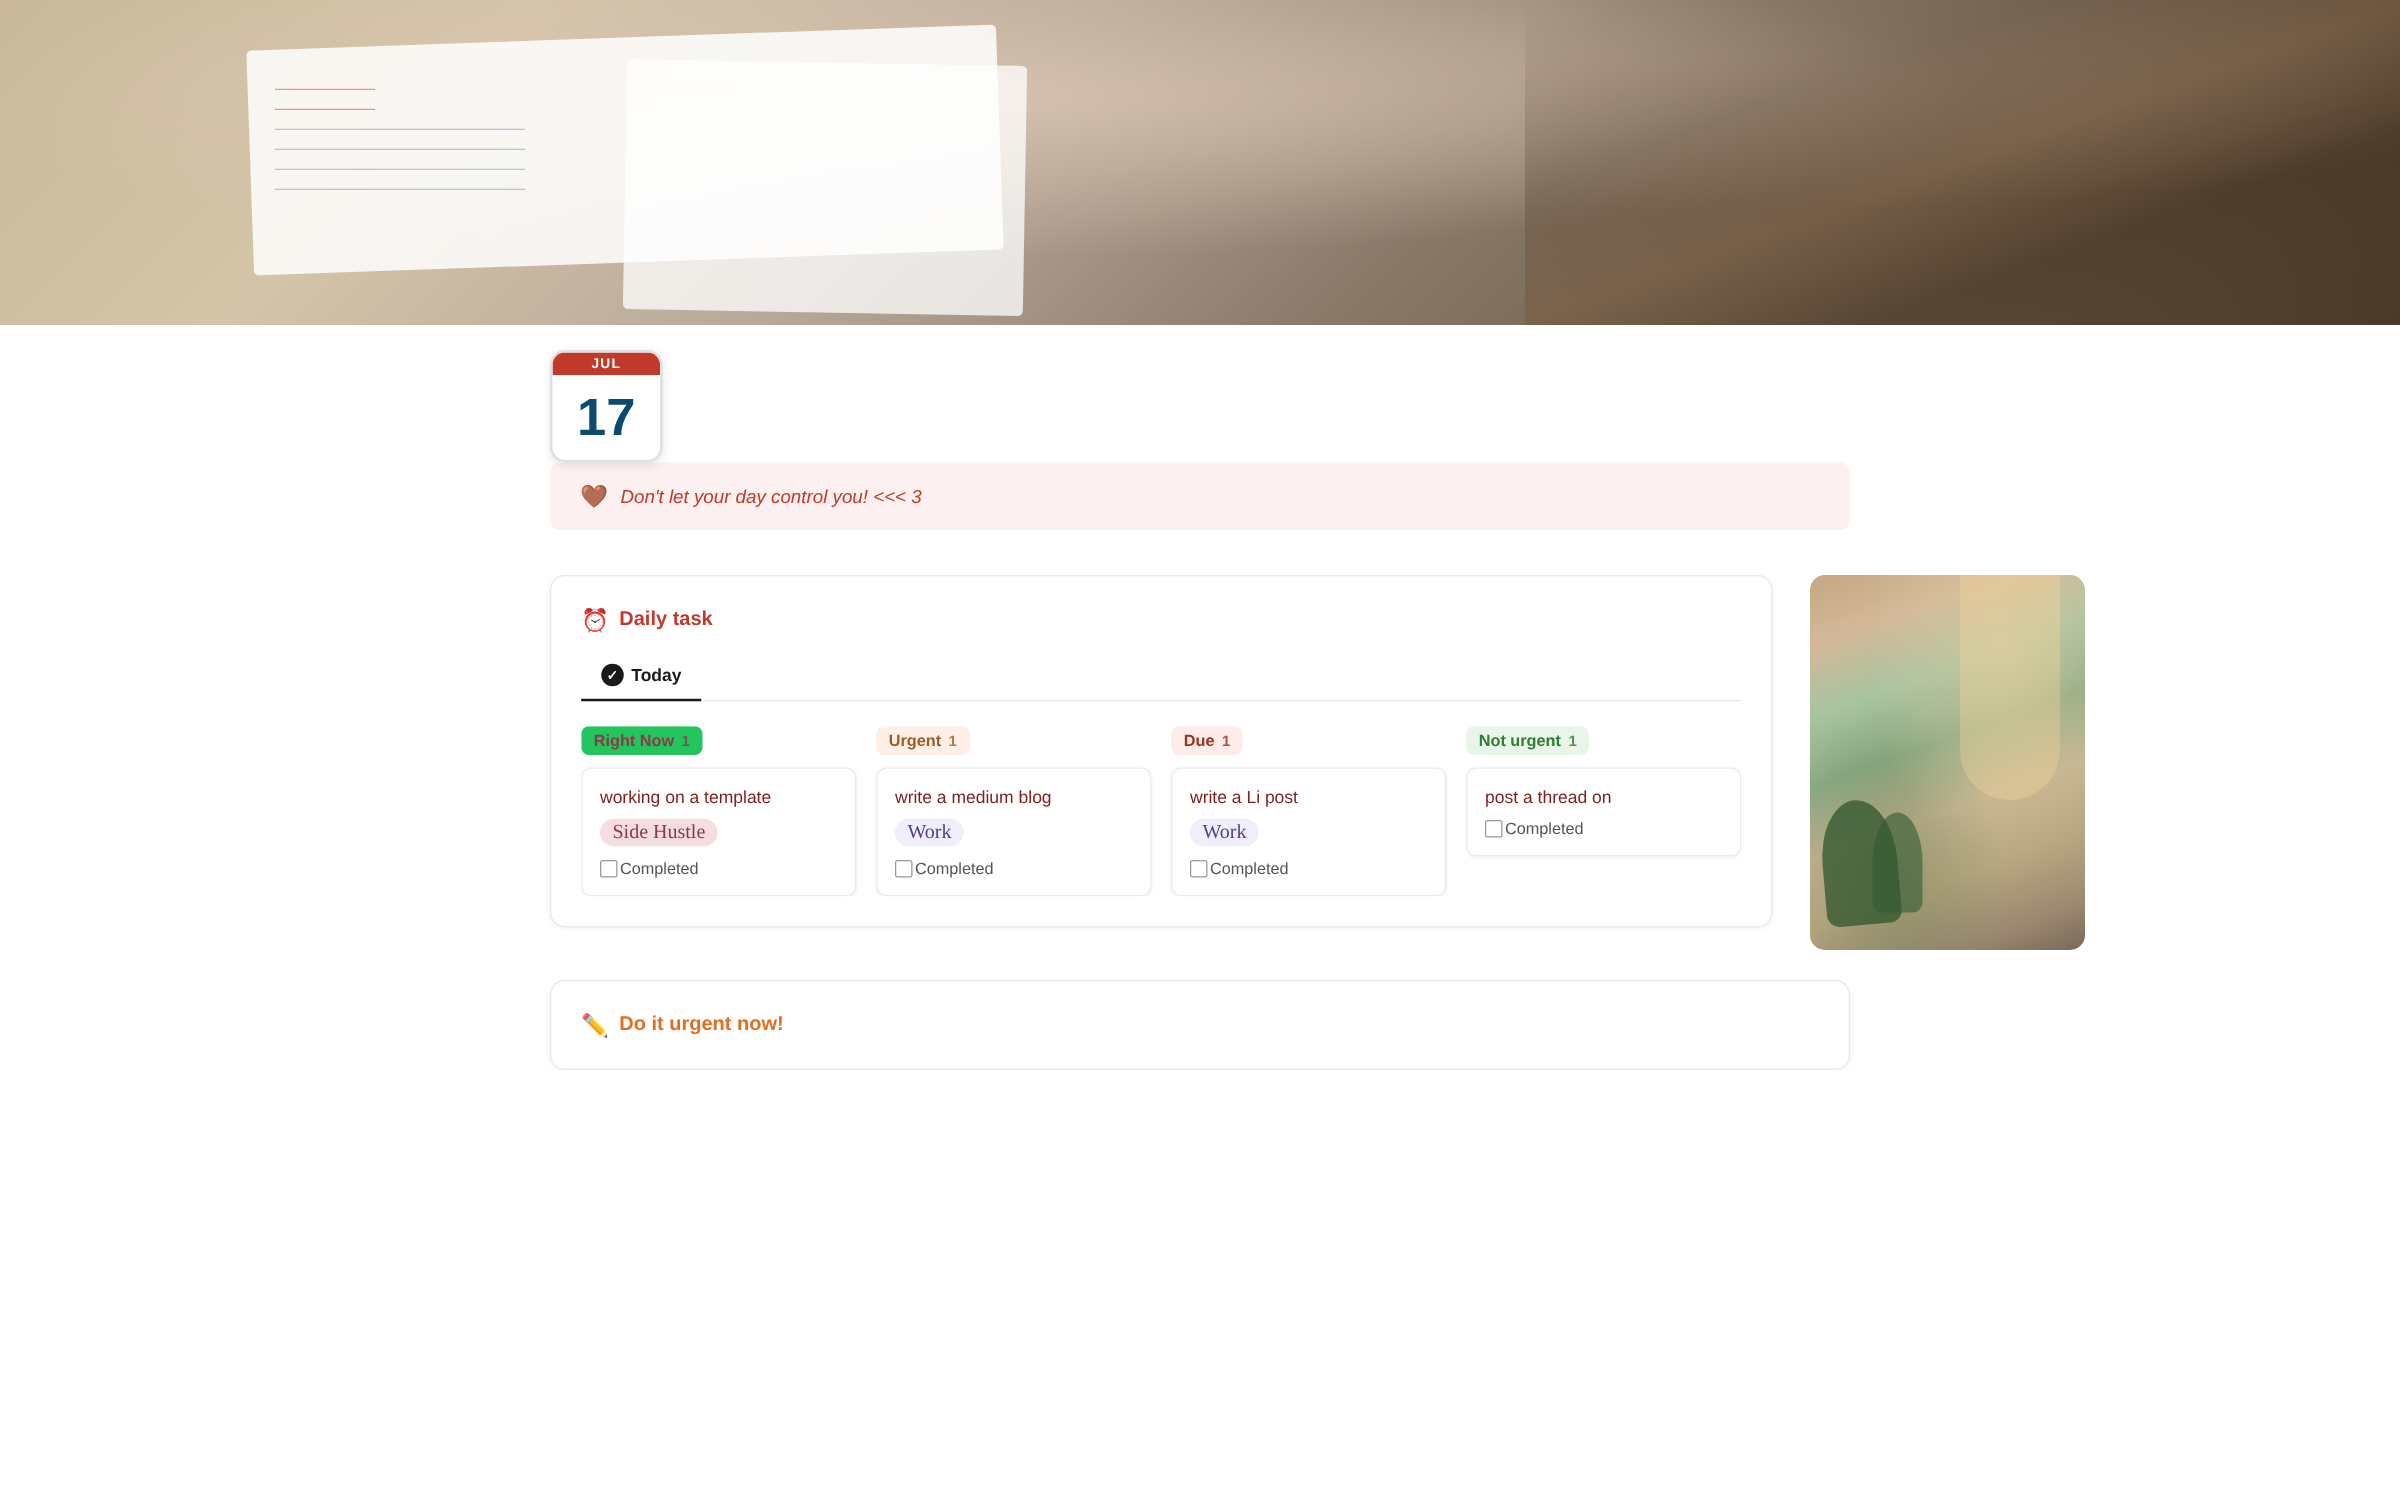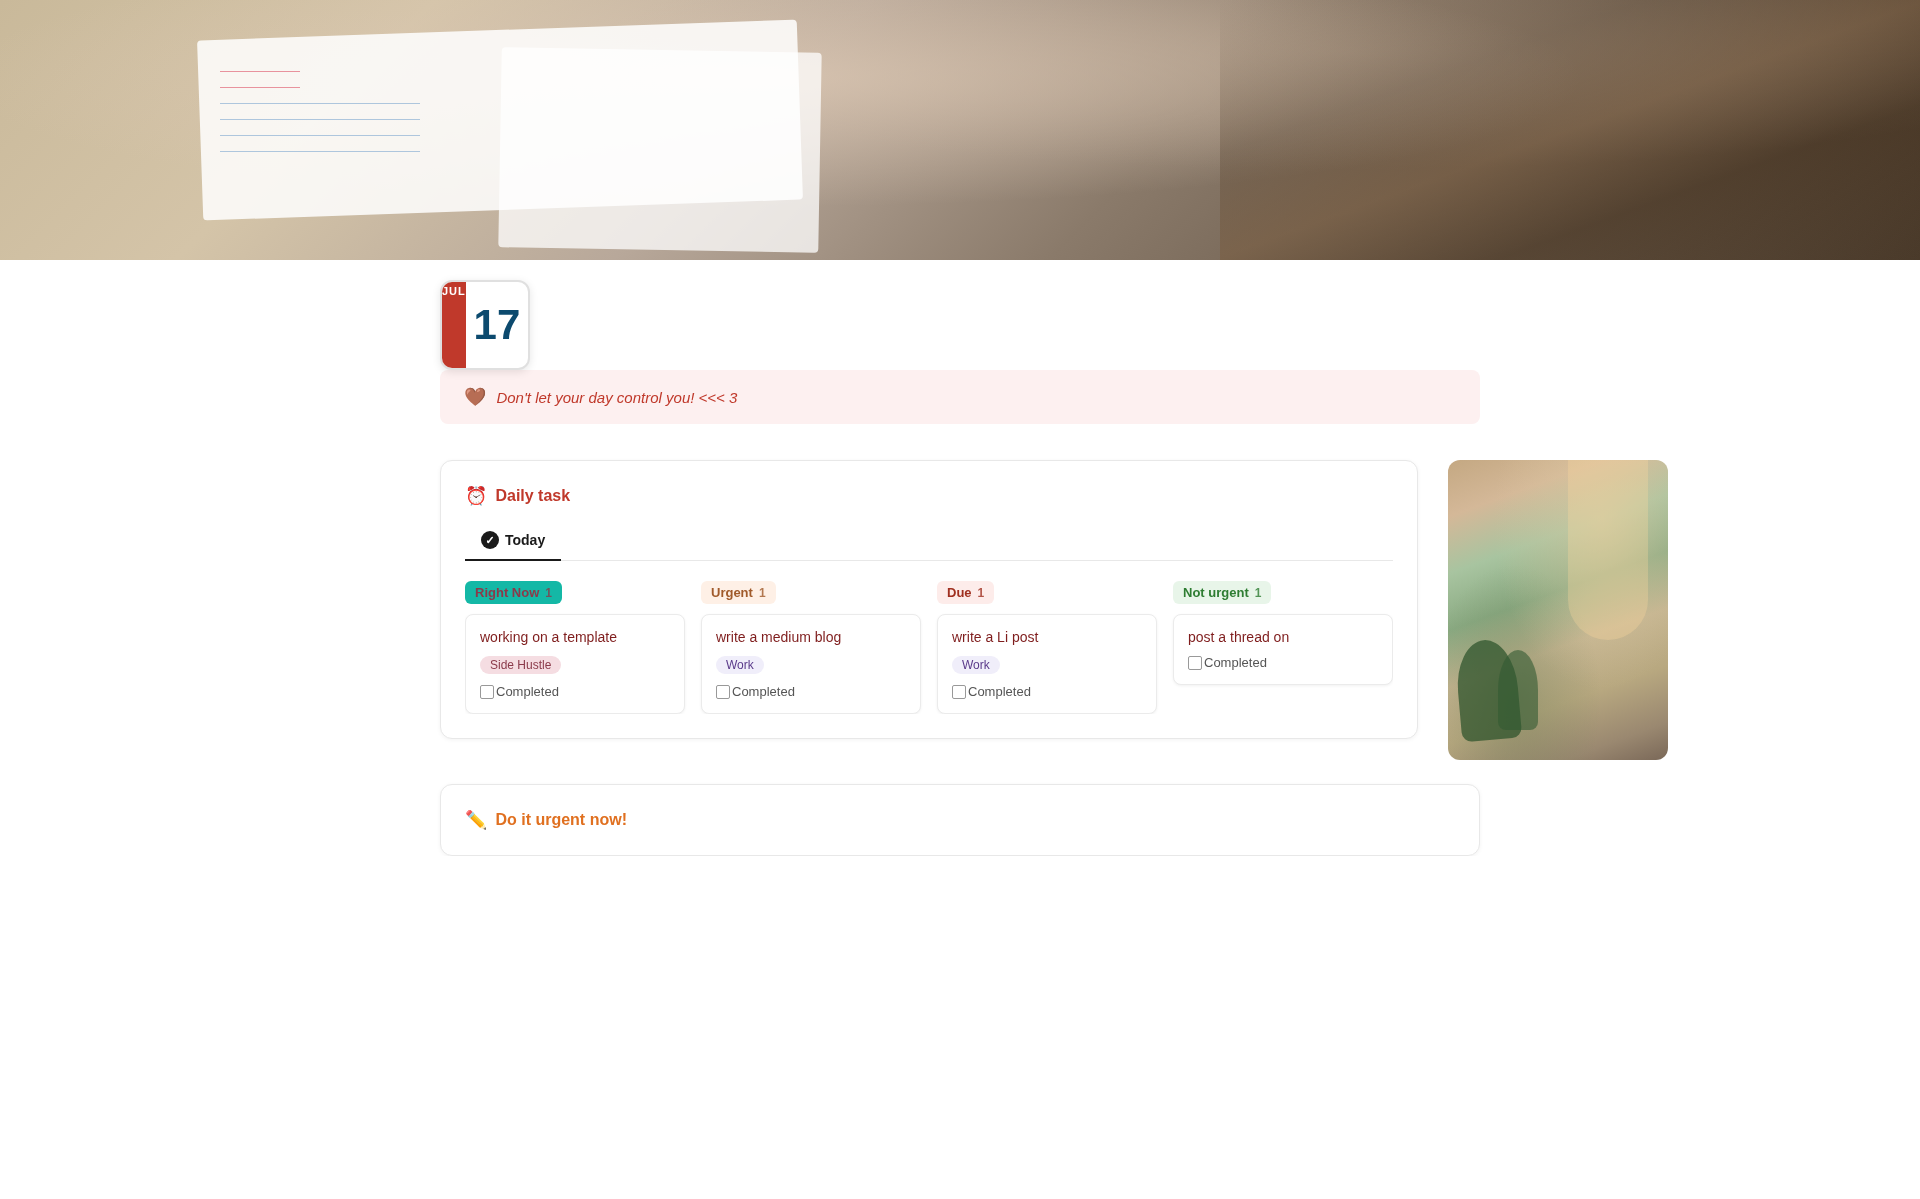--- a/index.html
+++ b/index.html
@@ -86,21 +86,21 @@
     .calendar-icon {
       width: 90px;
       height: 90px;
       margin-top: 20px;
       background: white;
       border-radius: 12px;
       border: 2px solid #e0e0e0;
       overflow: hidden;
       box-shadow: 0 2px 8px rgba(0,0,0,0.1);
       display: flex;
-      flex-direction: row;
+      flex-direction: column;
     }
     .cal-header {
       background: #c0392b;
       color: white;
       text-align: center;
       font-size: 11px;
       font-weight: 700;
       letter-spacing: 1px;
       padding: 3px 0;
       text-transform: uppercase;
@@ -229,21 +229,21 @@
       display: inline-flex;
       align-items: center;
       gap: 6px;
       padding: 4px 10px;
       border-radius: 6px;
       font-size: 13px;
       font-weight: 600;
       margin-bottom: 10px;
     }
     .kanban-label.right-now {
-      background: #14b8a6;
+      background: #22c55e;
       color: #8b3a4a;
     }
     .kanban-label.urgent {
       background: #fef0e6;
       color: #a05a2a;
     }
     .kanban-label.due {
       background: #fdecea;
       color: #a03020;
     }
@@ -267,23 +267,24 @@
     .task-title {
       font-size: 14px;
       font-weight: 500;
       color: #7f1d1d;
       margin-bottom: 10px;
     }
     .task-tag {
       display: inline-block;
       padding: 2px 10px;
       border-radius: 20px;
-      font-size: 12px;
+      font-size: 16px;
       font-weight: 500;
       margin-bottom: 10px;
+      font-family: Liberation Serif, serif;
     }
     .tag-side-hustle {
       background: #f5dde2;
       color: #8b3a4a;
     }
     .tag-work {
       background: #f0eefa;
       color: #5a3a8a;
     }
     .task-completed {

